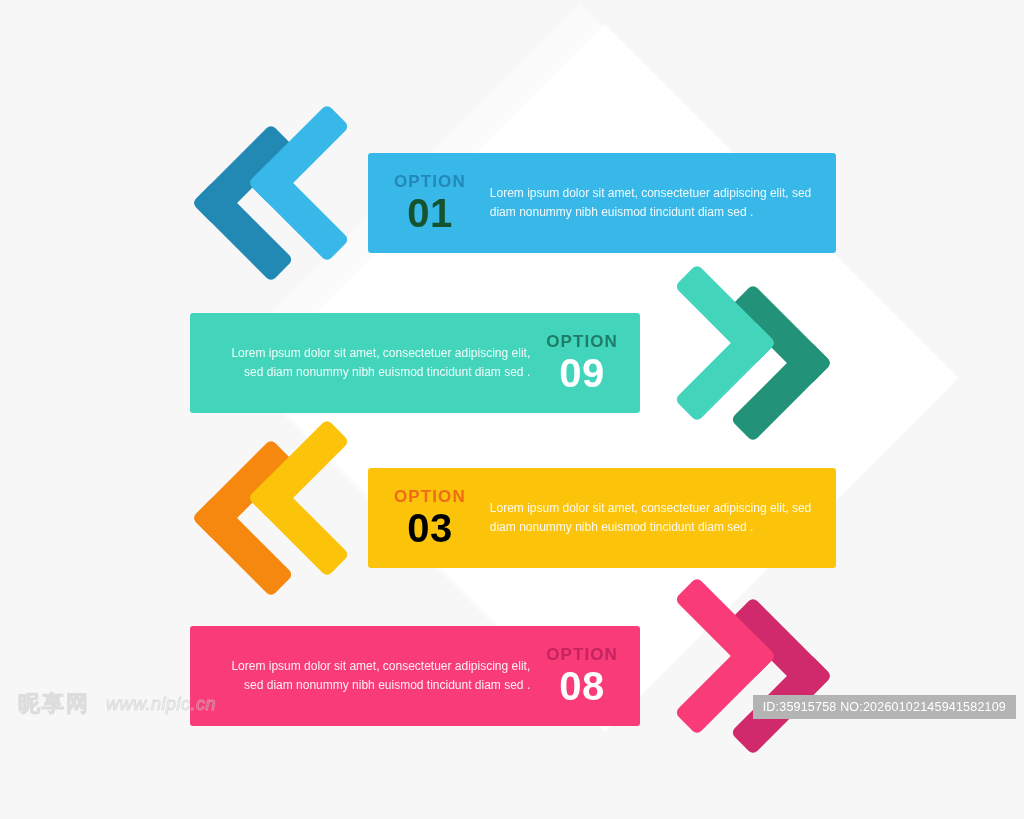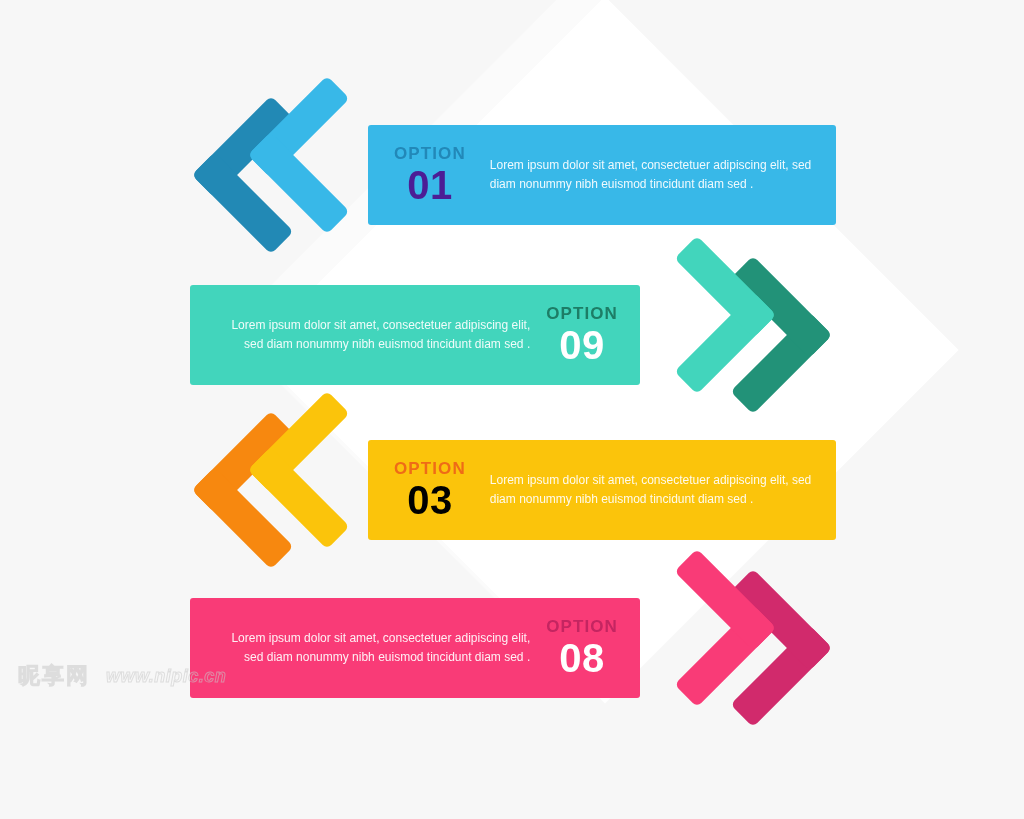--- a/index.html
+++ b/index.html
@@ -12,20 +12,21 @@
     background: #f7f7f7;
     font-family: "Liberation Sans", sans-serif;
     overflow: hidden;
   }
 
   #stage {
     position: relative;
     width: 1024px;
     height: 707px;
     background: #f7f7f7;
+    margin-top: 28px;
   }
 
   
   .diamond-bg {
     position: absolute;
     background: #ffffff;
     transform: rotate(45deg);
   }
   .diamond-main {
     left: 355px;
@@ -151,21 +152,21 @@
     font-size: 22px;
     font-weight: bold;
     color: transparent;
     -webkit-text-stroke: 1px #c9c9c9;
     letter-spacing: 2px;
     font-family: "DejaVu Sans", sans-serif;
   }
   .wm-url {
     font-size: 18px;
     font-style: italic;
-    font-weight: bold;
+    font-weight: normal;
     color: transparent;
     -webkit-text-stroke: 1px #c9c9c9;
     letter-spacing: 0.5px;
   }
   .wm-id {
     position: absolute;
     right: 8px;
     bottom: 16px;
     background: #b4b4b4;
     color: #ffffff;
@@ -190,21 +191,21 @@
         <div class="arm-b" style="background: rgb(34, 137, 181);"></div>
       </div>
       <div class="chev-shape" style="left:56px; top:14px;">
         <div class="arm-a" style="background: rgb(56, 184, 232);"></div>
         <div class="arm-b" style="background: rgb(56, 184, 232);"></div>
       </div>
     </div>
     <div class="bar bar-right-text" style="background: rgb(56, 184, 232);">
       <div class="opt-label-block">
         <span class="opt-word" style="color: rgb(34, 136, 184);">OPTION</span>
-        <span class="opt-num" style="color: #4c1d95;">01</span>
+        <span class="opt-num" style="color: #14532d;">01</span>
       </div>
       <div class="opt-desc">Lorem ipsum dolor sit amet, consectetuer adipiscing elit, sed diam nonummy nibh euismod tincidunt diam  sed .</div>
     </div>
   </div>
 
   <div class="option-row" id="row-2">
     <div class="chevron-group chev-right">
       <div class="chev-shape flip" style="right:0px; top:34px;">
         <div class="arm-a" style="background: rgb(34, 146, 120);"></div>
         <div class="arm-b" style="background: rgb(34, 146, 120);"></div>
@@ -260,14 +261,15 @@
         <span class="opt-num" style="color: rgb(255, 255, 255);">08</span>
       </div>
       <div class="opt-desc">Lorem ipsum dolor sit amet, consectetuer adipiscing elit, sed diam nonummy nibh euismod tincidunt diam  sed .</div>
     </div>
   </div>
 
   <div class="wm-left">
     <span class="wm-cn">昵享网</span>
     <span class="wm-url">www.nipic.cn</span>
   </div>
+  <div class="wm-id">ID:35915758 NO:20260102145941582109</div>
 
 </div>
 
 </body></html>

